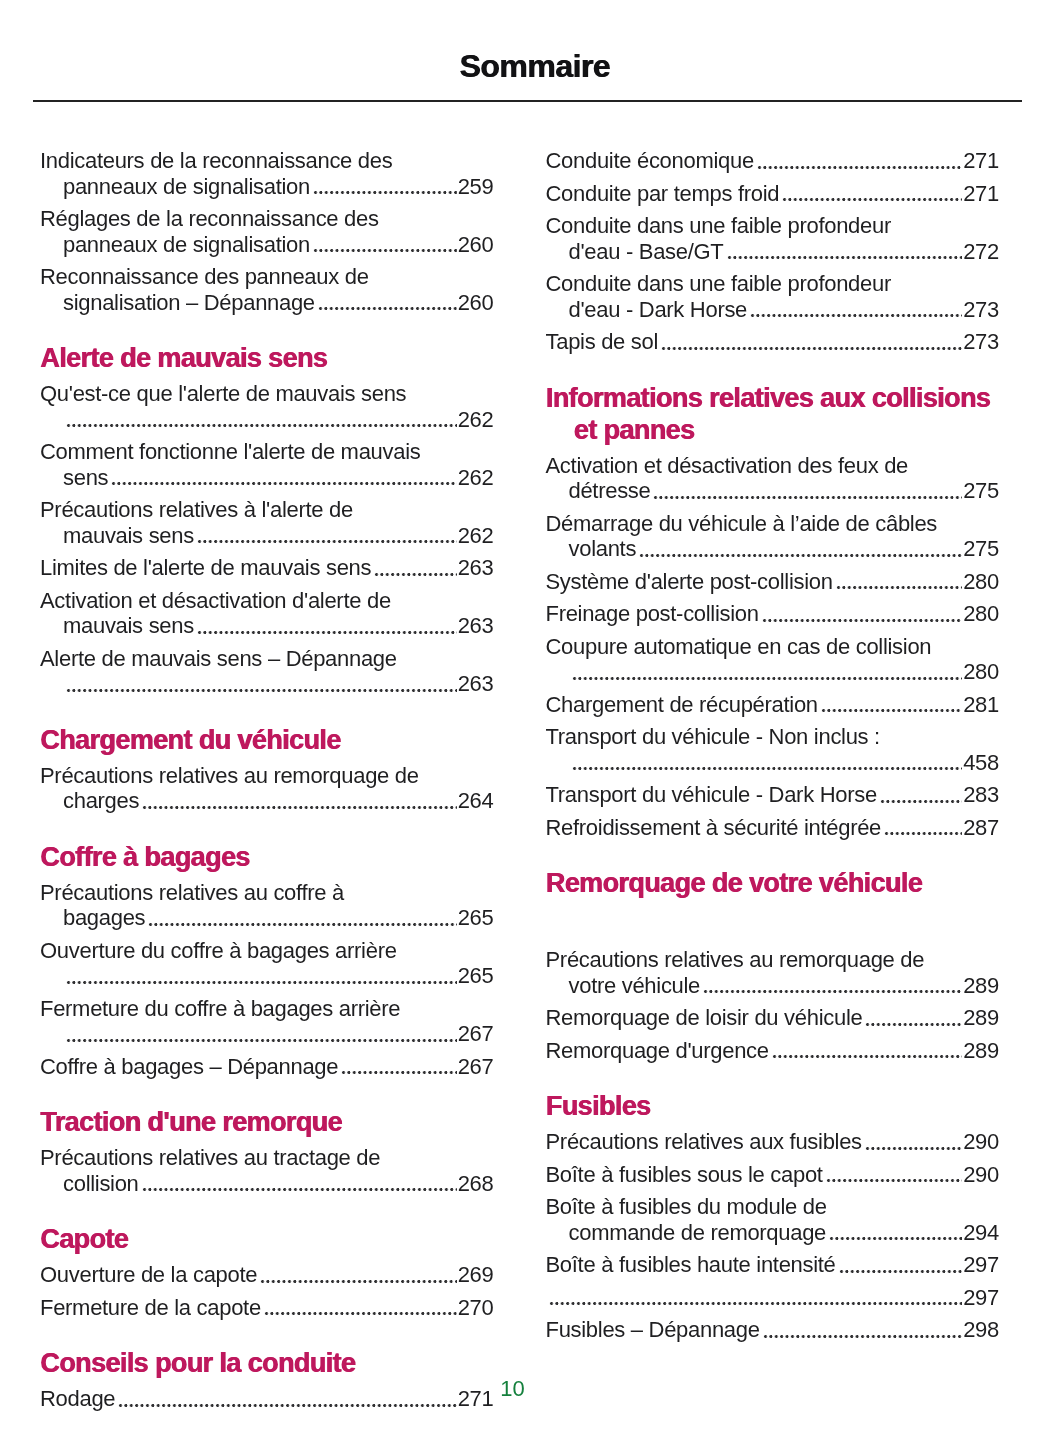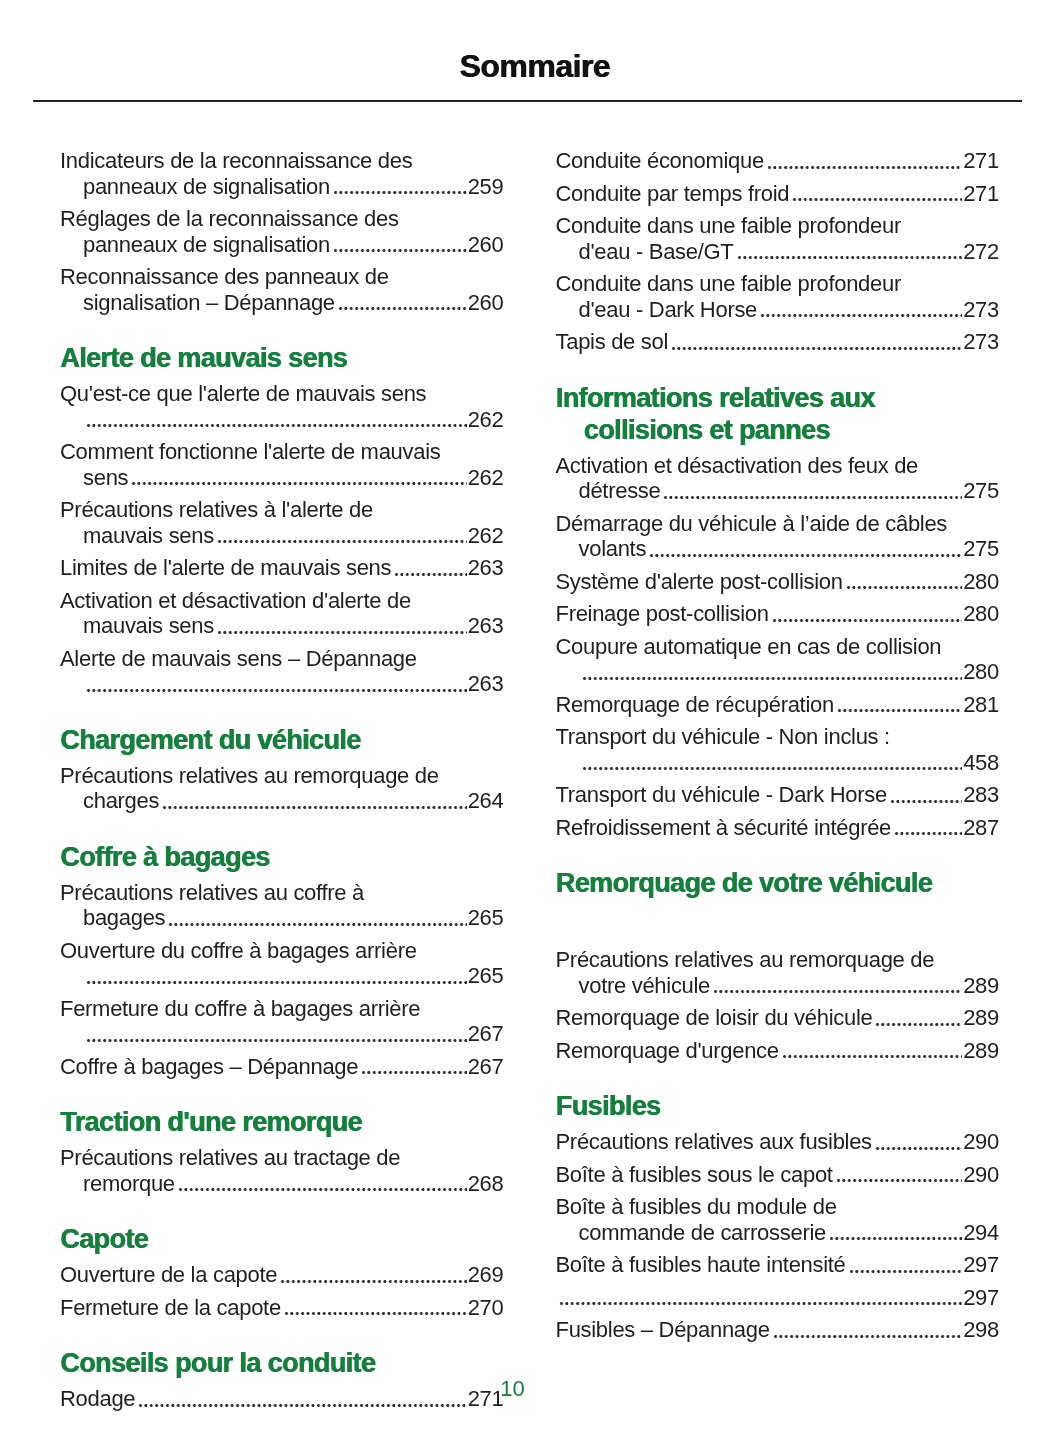--- a/index.html
+++ b/index.html
@@ -23,30 +23,30 @@
   }
   .header-rule{
     border:none;
     height:2px;
     background:#232323;
     margin:15px 33px 0 33px;
   }
   .columns{
     display:flex;
     gap:52px;
-    padding:46px 56px 0 60px;
+    padding:46px 56px 0 40px;
     align-items:flex-start;
   }
   .toc-column{flex:1 1 0;min-width:0;}
   .section-heading{
     font-size:27px;
     font-weight:bold;
     line-height:32px;
     letter-spacing:-0.6px;
-    color:#15803d;
+    color:#be185d;
     text-shadow:0.8px 0 0 currentColor;
     margin:27px 0 7px 0;
     padding-left:28px;
     text-indent:-28px;
   }
   .toc-section:first-child .section-heading{margin-top:0;}
   .section-heading.extra-gap{margin-bottom:48px;}
   .toc-entry{
     font-size:22px;
     line-height:25.5px;
@@ -206,21 +206,21 @@
               <span class="dots"></span>
               <span class="pg">267</span>
             </div>
           </div>
         </section>
         <section class="toc-section">
           <h2 class="section-heading">Traction d'une remorque</h2>
           <div class="toc-entry">
             <div class="toc-line">Précautions relatives au tractage de</div>
             <div class="toc-line cont last">
-              <span class="t">remorque</span>
+              <span class="t">collision</span>
               <span class="dots"></span>
               <span class="pg">268</span>
             </div>
           </div>
         </section>
         <section class="toc-section">
           <h2 class="section-heading">Capote</h2>
           <div class="toc-entry">
             <div class="toc-line last">
               <span class="t">Ouverture de la capote</span>
@@ -322,21 +322,21 @@
           <div class="toc-entry">
             <div class="toc-line">Coupure automatique en cas de collision</div>
             <div class="toc-line cont last">
               <span class="t"></span>
               <span class="dots"></span>
               <span class="pg">280</span>
             </div>
           </div>
           <div class="toc-entry">
             <div class="toc-line last">
-              <span class="t">Remorquage de récupération</span>
+              <span class="t">Chargement de récupération</span>
               <span class="dots"></span>
               <span class="pg">281</span>
             </div>
           </div>
           <div class="toc-entry">
             <div class="toc-line">Transport du véhicule - Non inclus :</div>
             <div class="toc-line cont last">
               <span class="t"></span>
               <span class="dots"></span>
               <span class="pg">458</span>
@@ -394,21 +394,21 @@
           <div class="toc-entry">
             <div class="toc-line last">
               <span class="t">Boîte à fusibles sous le capot</span>
               <span class="dots"></span>
               <span class="pg">290</span>
             </div>
           </div>
           <div class="toc-entry">
             <div class="toc-line">Boîte à fusibles du module de</div>
             <div class="toc-line cont last">
-              <span class="t">commande de carrosserie</span>
+              <span class="t">commande de remorquage</span>
               <span class="dots"></span>
               <span class="pg">294</span>
             </div>
           </div>
           <div class="toc-entry">
             <div class="toc-line last">
               <span class="t">Boîte à fusibles haute intensité</span>
               <span class="dots"></span>
               <span class="pg">297</span>
             </div>

